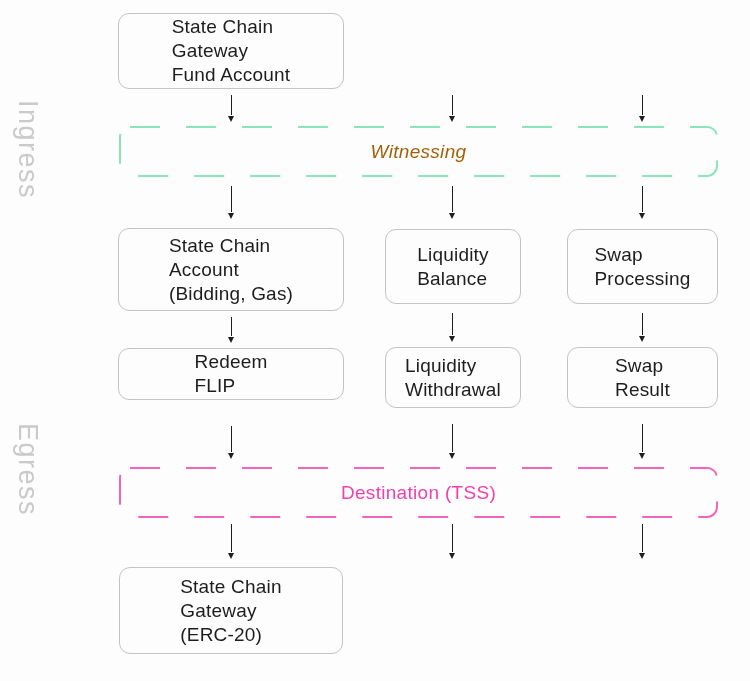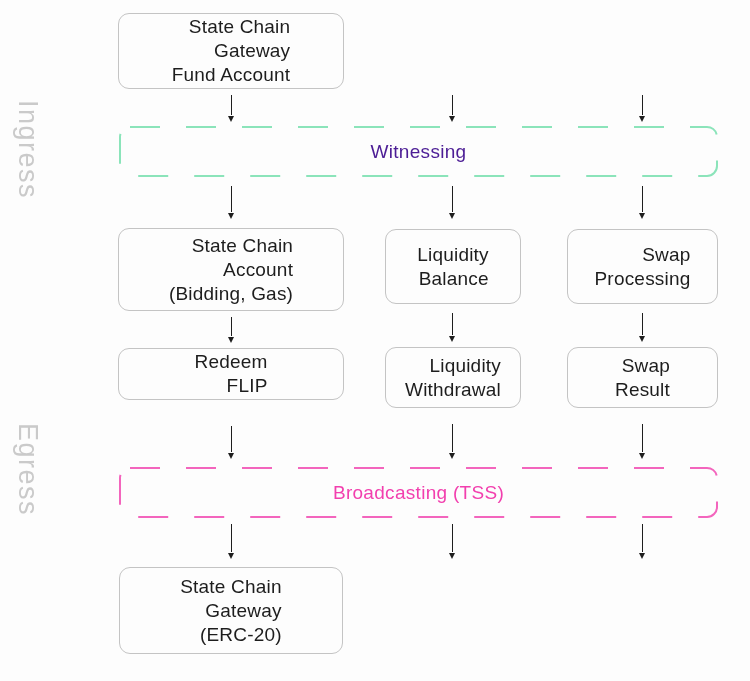--- a/index.html
+++ b/index.html
@@ -13,21 +13,21 @@
   }
   .node {
     position: absolute;
     box-sizing: border-box;
     border: 1px solid #c4c4c4;
     border-radius: 11px;
     background: #fdfdfd;
     display: flex;
     align-items: center;
     justify-content: center;
-    text-align: right;
+    text-align: left;
     white-space: pre-line;
     font-size: 19px;
     line-height: 24px;
     letter-spacing: 0.2px;
     color: #1d1d1d;
   }
   .band {
     position: absolute;
     display: flex;
     align-items: center;
@@ -114,21 +114,21 @@
   <div class="side-label l-egress">Egress</div>
 
   <div class="node n-fund">State Chain
 Gateway
 Fund Account</div>
 
   <div class="band b-witness">
     <svg width="599" height="51" style="color: rgb(139, 228, 186);">
       <rect x="1" y="1" width="597" height="49" rx="10" fill="none" stroke="currentColor" stroke-width="2" stroke-dasharray="30 26"></rect>
     </svg>
-    <span class="band-label" style="color: #4c1d95;">Witnessing</span>
+    <span class="band-label" style="color: #a16207; font-style: italic;">Witnessing</span>
   </div>
 
   <div class="node n-account">State Chain
 Account
 (Bidding, Gas)</div>
   <div class="node n-liq-bal">Liquidity
 Balance</div>
   <div class="node n-swap-proc">Swap
 Processing</div>
 
@@ -136,21 +136,21 @@
 FLIP</div>
   <div class="node n-liq-wd">Liquidity
 Withdrawal</div>
   <div class="node n-swap-res">Swap
 Result</div>
 
   <div class="band b-broadcast">
     <svg width="599" height="51" style="color: rgb(243, 101, 189);">
       <rect x="1" y="1" width="597" height="49" rx="10" fill="none" stroke="currentColor" stroke-width="2" stroke-dasharray="30 26"></rect>
     </svg>
-    <span class="band-label" style="color: rgb(242, 63, 174);">Broadcasting (TSS)</span>
+    <span class="band-label" style="color: rgb(242, 63, 174);">Destination (TSS)</span>
   </div>
 
   <div class="node n-erc20">State Chain
 Gateway
 (ERC-20)</div>
 
   <div class="arrow a1"></div>
   <div class="arrow a2"></div>
   <div class="arrow a3"></div>
   <div class="arrow a4"></div>

